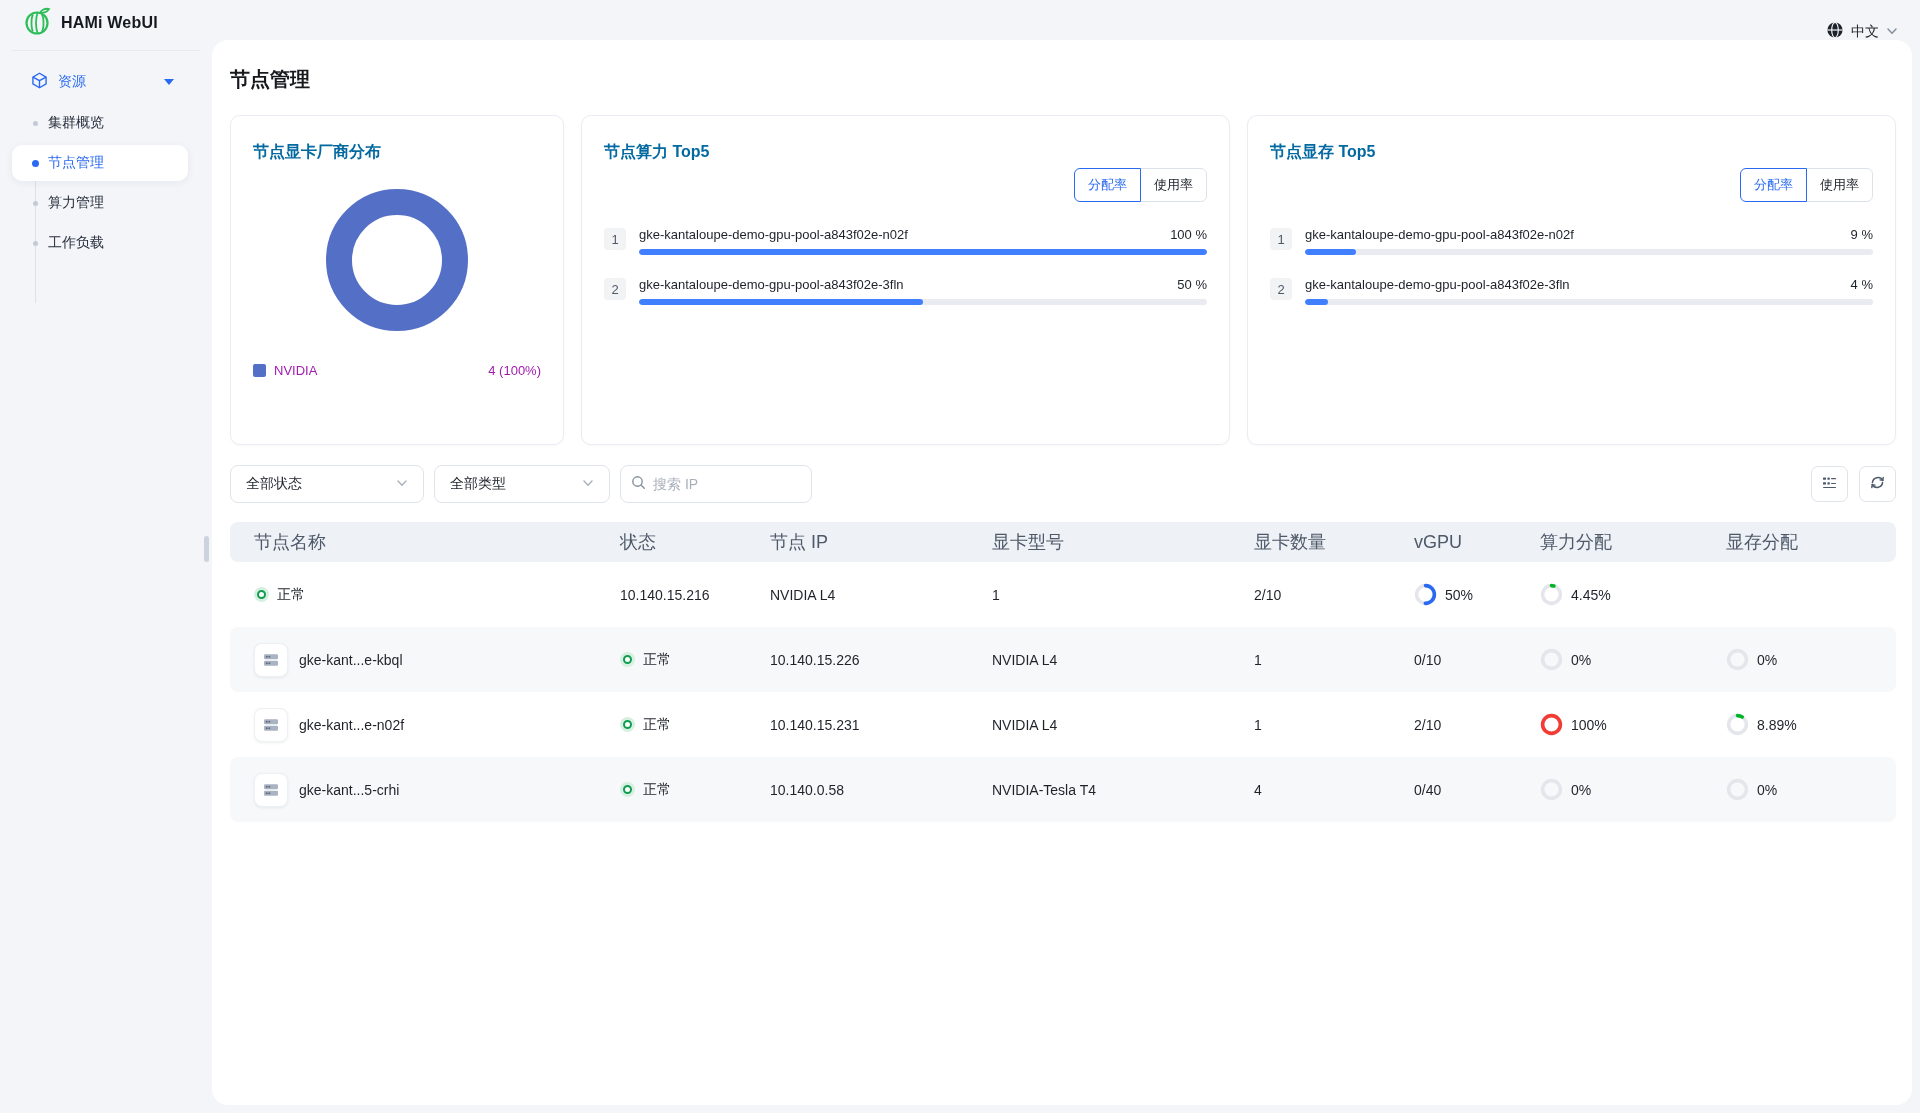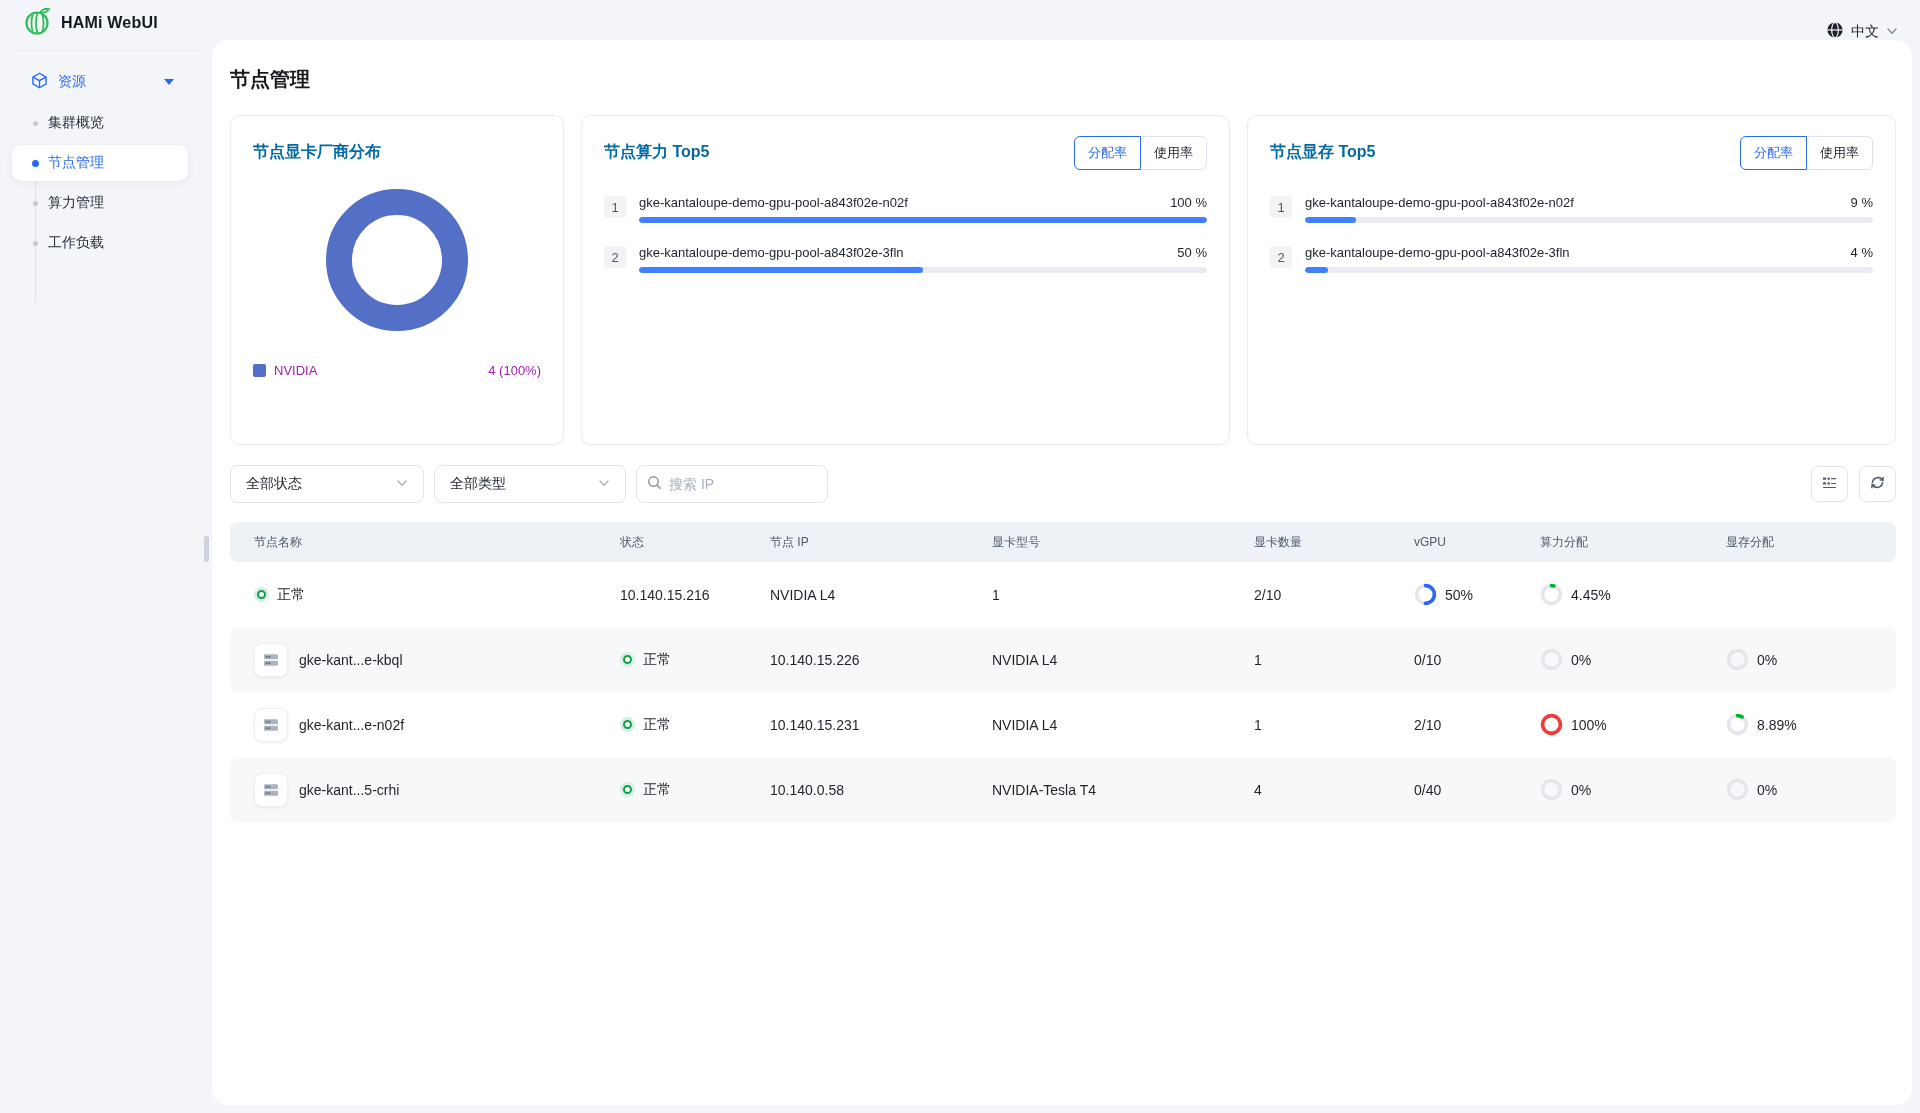--- a/index.html
+++ b/index.html
@@ -33,21 +33,21 @@
 
   
   .panel { position:absolute; left:212px; top:40px; width:1700px; height:1065px; background:#ffffff; border-radius:16px; padding:26px 16px 0 18px; }
   .page-title { font-size:20px; font-weight:700; color:#17191d; }
 
   
   .cards { margin-top:22px; display:grid; grid-template-columns:334px 1fr 1fr; gap:17px; height:330px; }
   .card { background:#fff; border:1px solid #e9ecf2; border-radius:10px; padding:20px 22px; box-shadow:0 1px 3px rgba(25,35,55,.03); }
   .card-head { display:flex; align-items:flex-start; justify-content:space-between; }
   .card-title { font-size:16px; font-weight:700; color:#0369a1; padding-top:6px; }
-  .seg-group { display:flex; }
+  .seg-group { display:flex;margin-top:32px; }
   .seg { height:34px; padding:0 13px; display:flex; align-items:center; background:#fff; border:1px solid #dde2ea; font-size:13px; color:#1d2129; cursor:pointer; }
   .seg:first-child { border-radius:6px 0 0 6px; }
   .seg:last-child { border-radius:0 6px 6px 0; margin-left:-1px; }
   .seg.active { position:relative; z-index:1; border-color:#2a6af2; color:#2a6af2; }
 
   .donut { width:142px; height:142px; border-radius:50%; border:26px solid #5470c6; margin:26px auto 0 auto; }
   .legend { margin-top:32px; display:flex; align-items:center; justify-content:space-between; }
   .legend-left { display:flex; align-items:center; gap:8px; }
   .legend-swatch { width:13px; height:13px; border-radius:2px; background:#5470c6; }
   .legend-label, .legend-value { font-size:13px; color:#a21caf; }
@@ -68,21 +68,21 @@
   .select-text { font-size:14px; color:#1d2129; }
   .search-box { width:192px; height:38px; background:#fff; border:1px solid #dfe3ea; border-radius:8px; display:flex; align-items:center; padding:0 10px; gap:7px; }
   .search-box input { flex:1; border:none; outline:none; font-size:14px; color:#1d2129; background:transparent; font-family:inherit; }
   .search-box input::placeholder { color:#a9b0bc; }
   .toolbar-right { margin-left:auto; display:flex; gap:11px; }
   .icon-btn { width:37px; height:36px; background:#fff; border:1px solid #dfe3ea; border-radius:7px; display:flex; align-items:center; justify-content:center; cursor:pointer; }
 
   
   .table { margin-top:19px; }
   .thead { display:grid; grid-template-columns:366px 150px 222px 262px 160px 126px 186px 1fr; height:40px; align-items:center; background:#eef1f6; border-radius:8px; }
-  .th { font-size:12px; color:#4e5969; padding-left:24px; }
+  .th { font-size:18px; color:#4e5969; padding-left:24px; }
   .tr { display:grid; grid-template-columns:366px 150px 222px 262px 160px 126px 186px 1fr; height:65px; align-items:center; border-radius:8px; cursor:pointer; }
   .tr:nth-child(even) { background:#f7f8fa; }
   .td { font-size:14px; color:#1f2329; padding-left:24px; display:flex; align-items:center; }
   .name-cell { gap:11px; }
   .node-icon-box { width:34px; height:34px; background:#fff; border:1px solid #edf0f4; border-radius:8px; box-shadow:0 1px 3px rgba(25,35,55,.08); display:flex; align-items:center; justify-content:center; flex:0 0 auto; }
   .node-name { font-weight:500; }
   .status-cell { gap:8px; }
   .status-dot { width:15px; height:15px; border-radius:50%; background:#d6efe0; display:flex; align-items:center; justify-content:center; flex:0 0 auto; }
   .status-dot i { display:block; width:9px; height:9px; border-radius:50%; border:2.5px solid #0e9e4e; background:#fff; }
   .ring-cell { gap:8px; }
@@ -252,21 +252,21 @@
 
     <div class="filter-row">
       <div class="select">
         <span class="select-text">全部状态</span>
         <span>
           <svg width="12" height="12" viewBox="0 0 12 12">
               <polyline points="2,4 6,8.2 10,4" fill="none" stroke="#a9b0bc" stroke-width="1.4" stroke-linecap="round" stroke-linejoin="round"></polyline>
             </svg>
         </span>
       </div>
-      <div class="select" style="width:192px">
+      <div class="select" style="width:176px">
         <span class="select-text">全部类型</span>
         <span>
           <svg width="12" height="12" viewBox="0 0 12 12">
               <polyline points="2,4 6,8.2 10,4" fill="none" stroke="#a9b0bc" stroke-width="1.4" stroke-linecap="round" stroke-linejoin="round"></polyline>
             </svg>
         </span>
       </div>
       <div class="search-box">
         <span>
           <svg width="15" height="15" viewBox="0 0 15 15">

